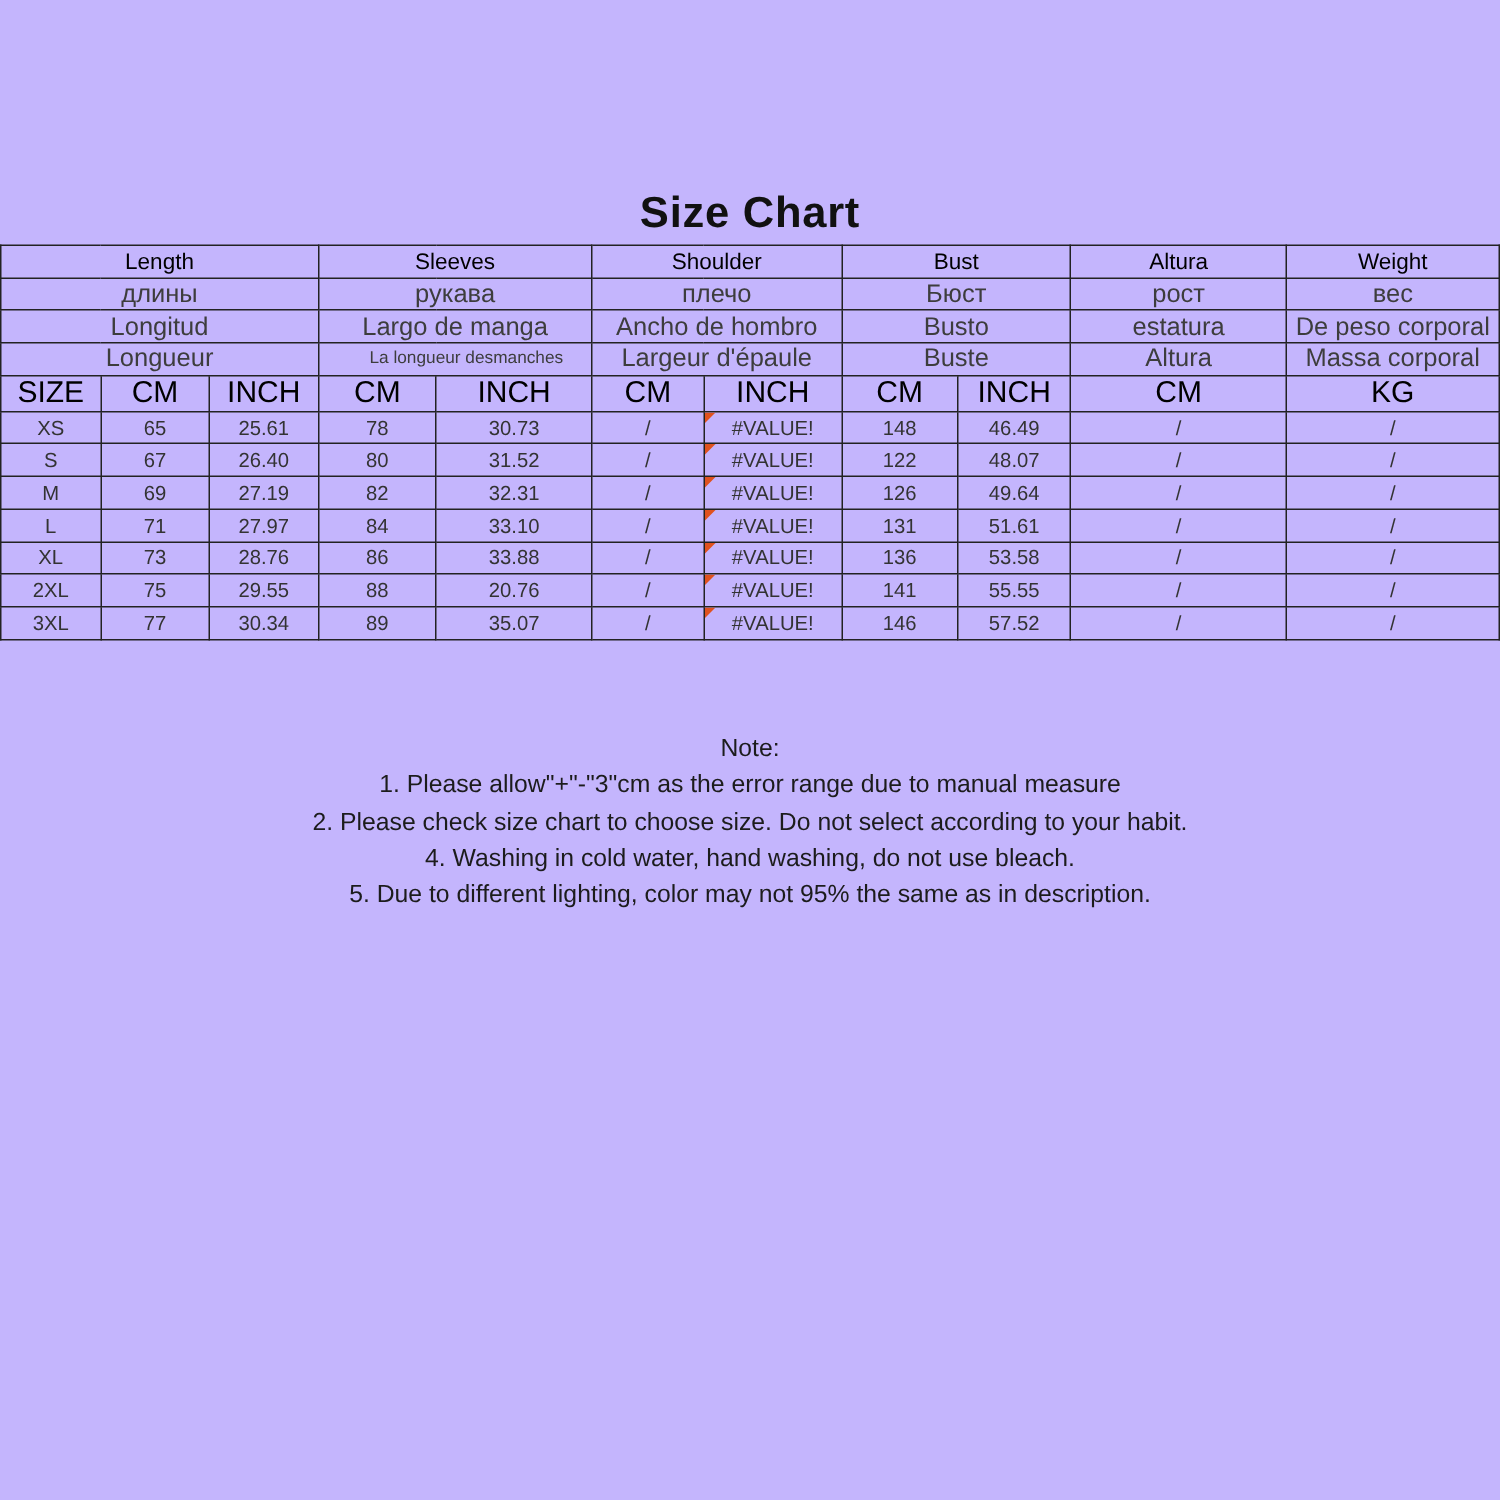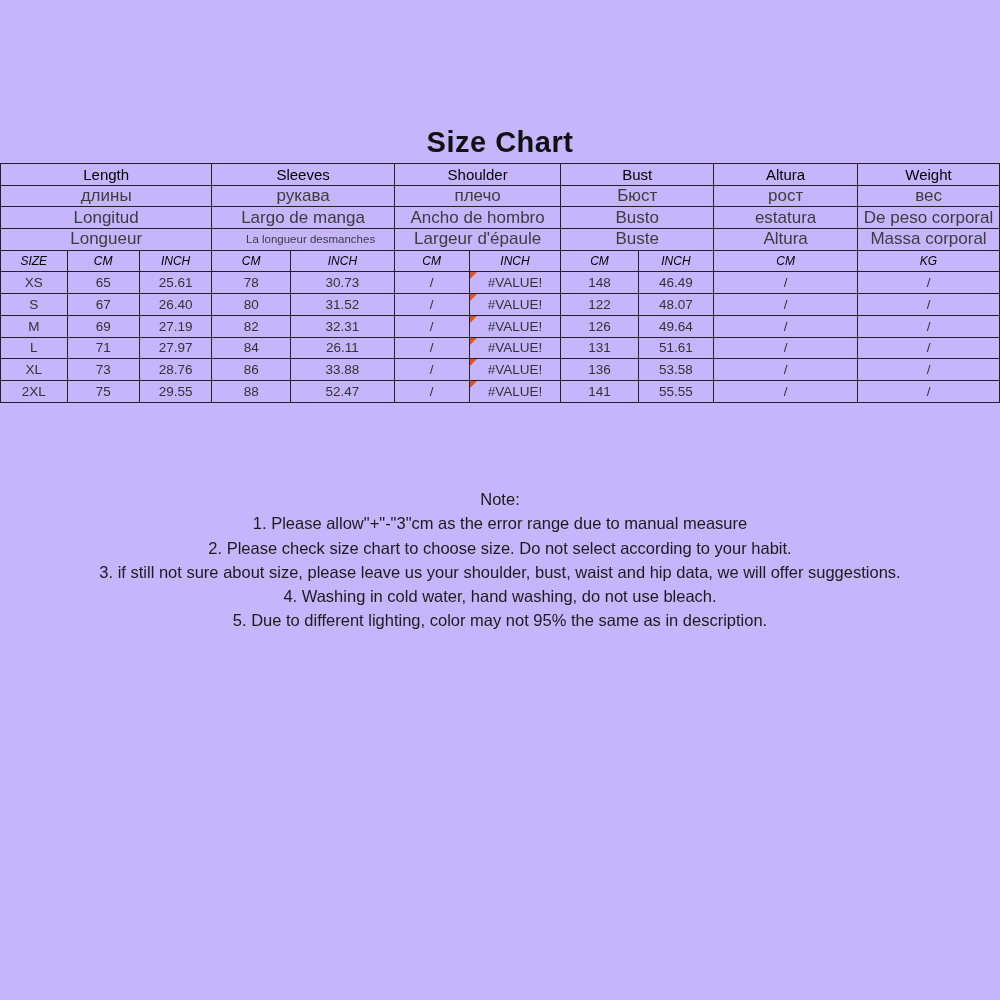--- a/index.html
+++ b/index.html
@@ -50,23 +50,22 @@
     font-size: 15px;
     color: #000000;
   }
   .translation {
     font-size: 17px;
     color: #3d3d3d;
   }
   .translation.small { font-size: 11.5px; padding-left: 17px; }
   .unit-cell, .size-head {
     font-weight: bold;
-    font-size: 12px;
+    font-size: 20px;
     color: #000000;
-    font-style: italic;
   }
   .size-cell, .data-cell {
     font-size: 13.5px;
     color: #333333;
   }
   .data-cell { position: relative; }
   .err-corner {
     position: absolute;
     top: 0;
     left: 0;
@@ -190,21 +189,21 @@
           <td class="data-cell">126</td>
           <td class="data-cell">49.64</td>
           <td class="data-cell">/</td>
           <td class="data-cell">/</td>
         </tr>
         <tr>
           <td class="size-cell">L</td>
           <td class="data-cell">71</td>
           <td class="data-cell">27.97</td>
           <td class="data-cell">84</td>
-          <td class="data-cell">26.11</td>
+          <td class="data-cell">33.10</td>
           <td class="data-cell">/</td>
           <td class="data-cell"><span class="err-corner"></span>#VALUE!</td>
           <td class="data-cell">131</td>
           <td class="data-cell">51.61</td>
           <td class="data-cell">/</td>
           <td class="data-cell">/</td>
         </tr>
         <tr>
           <td class="size-cell">XL</td>
           <td class="data-cell">73</td>
@@ -216,33 +215,45 @@
           <td class="data-cell">136</td>
           <td class="data-cell">53.58</td>
           <td class="data-cell">/</td>
           <td class="data-cell">/</td>
         </tr>
         <tr>
           <td class="size-cell">2XL</td>
           <td class="data-cell">75</td>
           <td class="data-cell">29.55</td>
           <td class="data-cell">88</td>
-          <td class="data-cell">52.47</td>
+          <td class="data-cell">20.76</td>
           <td class="data-cell">/</td>
           <td class="data-cell"><span class="err-corner"></span>#VALUE!</td>
           <td class="data-cell">141</td>
           <td class="data-cell">55.55</td>
+          <td class="data-cell">/</td>
+          <td class="data-cell">/</td>
+        </tr>
+        <tr>
+          <td class="size-cell">3XL</td>
+          <td class="data-cell">77</td>
+          <td class="data-cell">30.34</td>
+          <td class="data-cell">89</td>
+          <td class="data-cell">35.07</td>
+          <td class="data-cell">/</td>
+          <td class="data-cell"><span class="err-corner"></span>#VALUE!</td>
+          <td class="data-cell">146</td>
+          <td class="data-cell">57.52</td>
           <td class="data-cell">/</td>
           <td class="data-cell">/</td>
         </tr>
       </tbody>
   </table>
 
   <div class="note-block">
     <div>Note:</div>
     <div>1. Please allow"+"-"3"cm as the error range due to manual measure</div>
     <div>2. Please check size chart to choose size. Do not select according to your habit.</div>
-    <div>3. if still not sure about size, please leave us your shoulder, bust, waist and hip data, we will offer suggestions.</div>
     <div>4. Washing in cold water, hand washing, do not use bleach.</div>
     <div>5. Due to different lighting, color may not 95% the same as in description.</div>
   </div>
 
 </div>
 
 </body></html>

